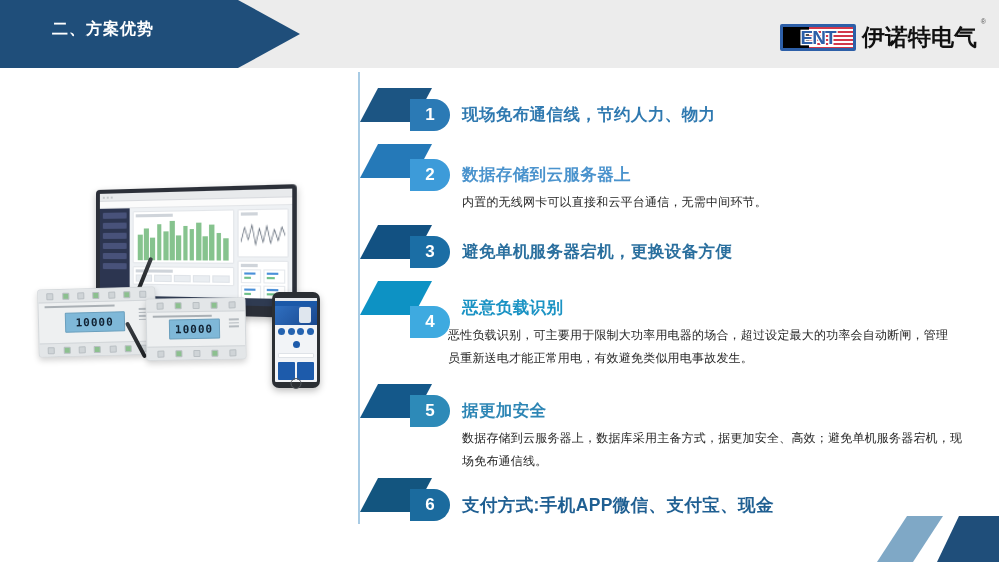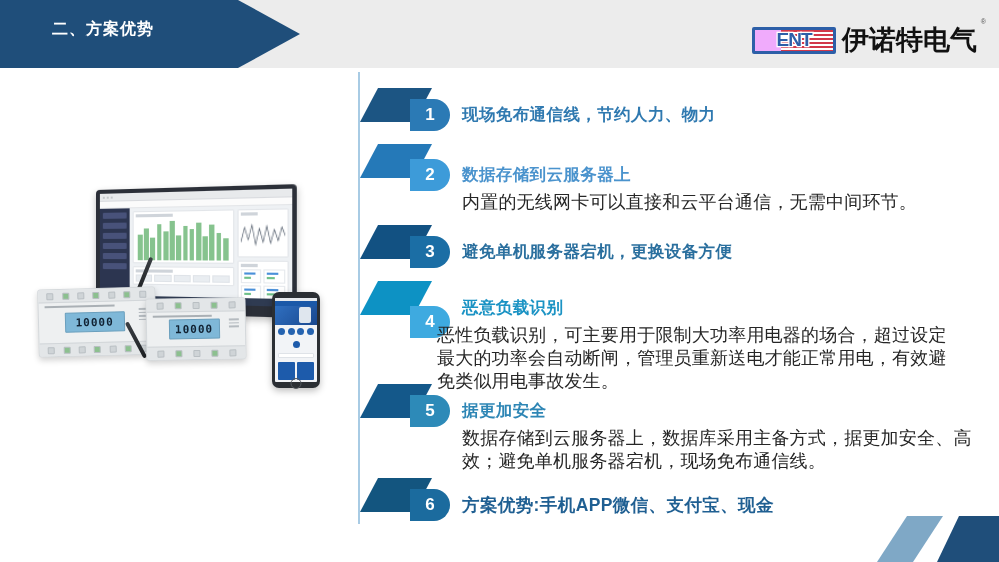--- a/index.html
+++ b/index.html
@@ -42,24 +42,24 @@
   
   .logo-wrap {
     position: absolute;
     right: 22px; top: 22px;
     display: flex;
     align-items: center;
     gap: 6px;
   }
   .logo-mark {
     position: relative;
-    width: 84px; height: 27px;
+    width: 76px; height: 27px;
     border: 3px solid #2d5fa8;
     border-radius: 2px;
-    background: #f0abfc;
+    background: #000000;
     overflow: hidden;
   }
   .logo-mark .stripes {
     position: absolute;
     left: 26px; top: 0;
     width: 58px; height: 100%;
     background: repeating-linear-gradient(
       to bottom,
       #d2384a 0px, #d2384a 2px,
       #ffffff 2px, #ffffff 4px
@@ -80,21 +80,21 @@
     paint-order: stroke fill;
     letter-spacing: -1px;
   }
   .logo-reg {
     position: absolute;
     right: -9px; top: -4px;
     font-size: 7px;
     color: #555;
   }
   .logo-cn {
-    font-size: 27px;
+    font-size: 23px;
     font-weight: bold;
     color: #111111;
     letter-spacing: 0px;
     white-space: nowrap;
   }
 
   
   .photo {
     position: absolute;
     left: 24px; top: 160px;
@@ -249,21 +249,21 @@
   }
   .head {
     position:absolute;
     font-size:16.5px;
     font-weight:bold;
     white-space:nowrap;
     letter-spacing:.4px;
   }
   .body {
     position:absolute;
-    font-size:18px;
+    font-size:12px;
     color:#262626;
     line-height:23px;
     letter-spacing:.2px;
   }
 
   
   .corner-light {
     position:absolute; right:56px; bottom:0;
     width:66px; height:46px;
     background:#7fa8c6;
@@ -491,32 +491,32 @@
   <div class="item">
     <div class="ribbon" style="top:225px;background:#125182"></div>
     <div class="badge" style="left:410px;top:236px;background:#1b6ea5">3</div>
     <div class="head" style="left:462px;top:241px;color:#2a6f9e">避免单机服务器宕机，更换设备方便</div>
   </div>
 
   <div class="item">
     <div class="ribbon" style="top:281px;background:#0d92c4"></div>
     <div class="badge" style="left:410px;top:306px;background:#3eaae0">4</div>
     <div class="head" style="left:462px;top:297px;color:#1b93c4">恶意负载识别</div>
-    <div class="body" style="left:437px;top:324px;width:512px">恶性负载识别，可主要用于限制大功率用电器的场合，超过设定最大的功率会自动断闸，管理员重新送电才能正常用电，有效避免类似用电事故发生。</div>
+    <div class="body" style="left:448px;top:324px;width:512px">恶性负载识别，可主要用于限制大功率用电器的场合，超过设定最大的功率会自动断闸，管理员重新送电才能正常用电，有效避免类似用电事故发生。</div>
   </div>
 
   <div class="item">
     <div class="ribbon" style="top:384px;background:#14588a"></div>
     <div class="badge" style="left:410px;top:395px;background:#2d8ab8">5</div>
     <div class="head" style="left:462px;top:400px;color:#2e86b5">据更加安全</div>
     <div class="body" style="left:462px;top:427px;width:512px">数据存储到云服务器上，数据库采用主备方式，据更加安全、高效；避免单机服务器宕机，现场免布通信线。</div>
   </div>
 
   <div class="item">
     <div class="ribbon" style="top:478px;background:#13557f"></div>
     <div class="badge" style="left:410px;top:489px;background:#1b6b9e">6</div>
-    <div class="head" style="left:462px;top:493px;color:#1f5f92;font-size:17.5px">方案优势:手机APP微信、支付宝、现金</div>
+    <div class="head" style="left:462px;top:493px;color:#1f5f92;font-size:17.5px">支付方式:手机APP微信、支付宝、现金</div>
   </div>
 
   <div class="corner-light"></div>
   <div class="corner-dark"></div>
 
 </div>
 
 </body></html>

